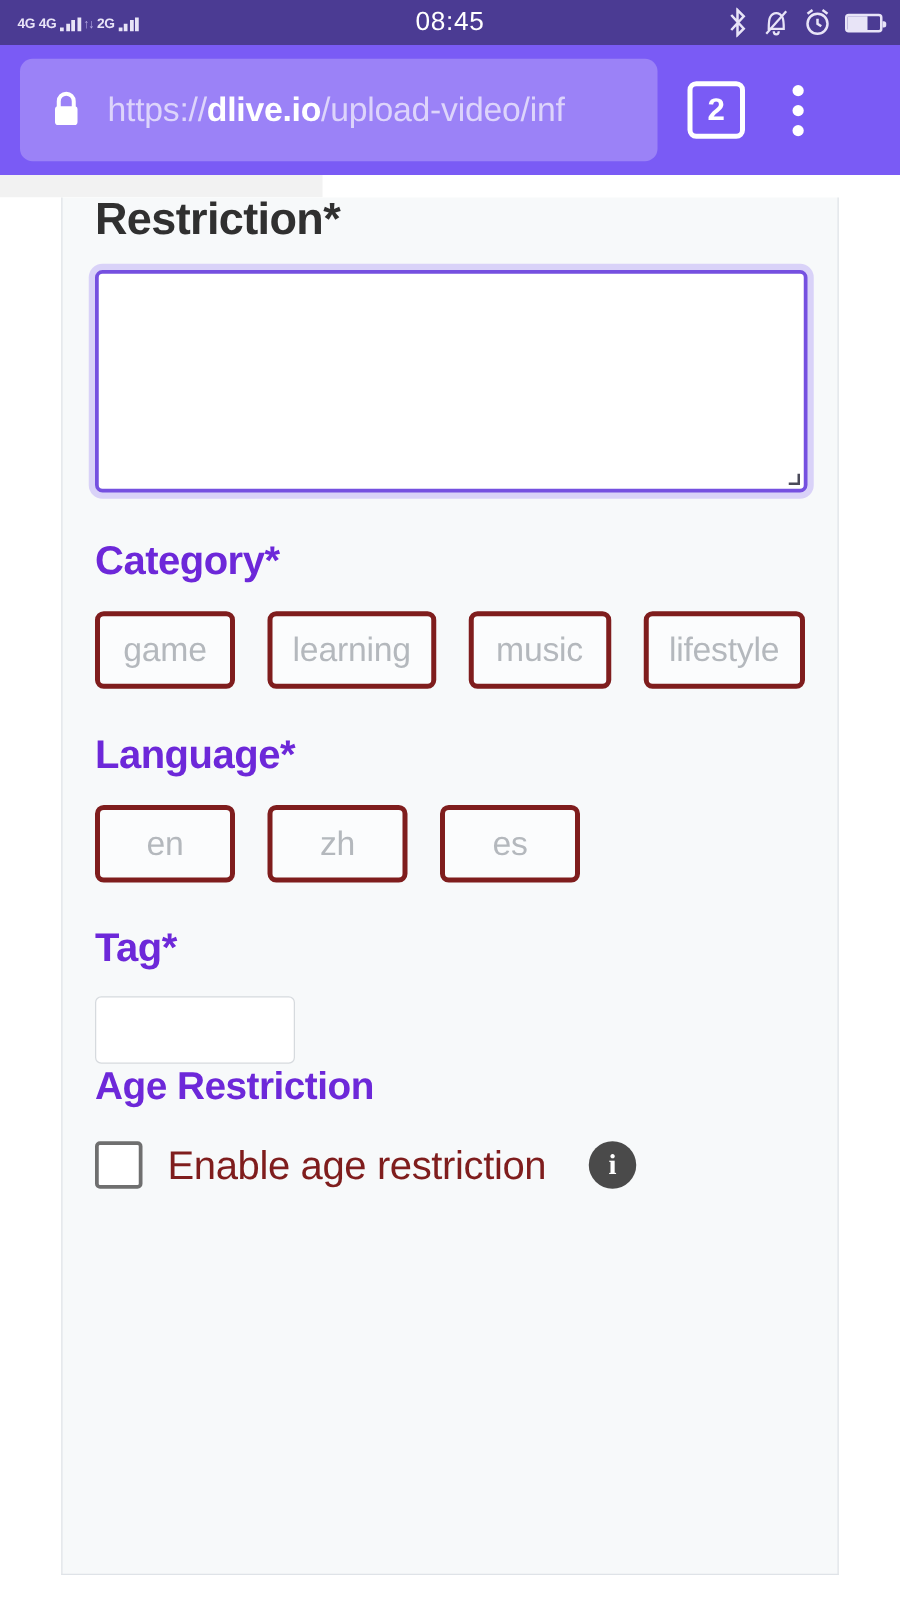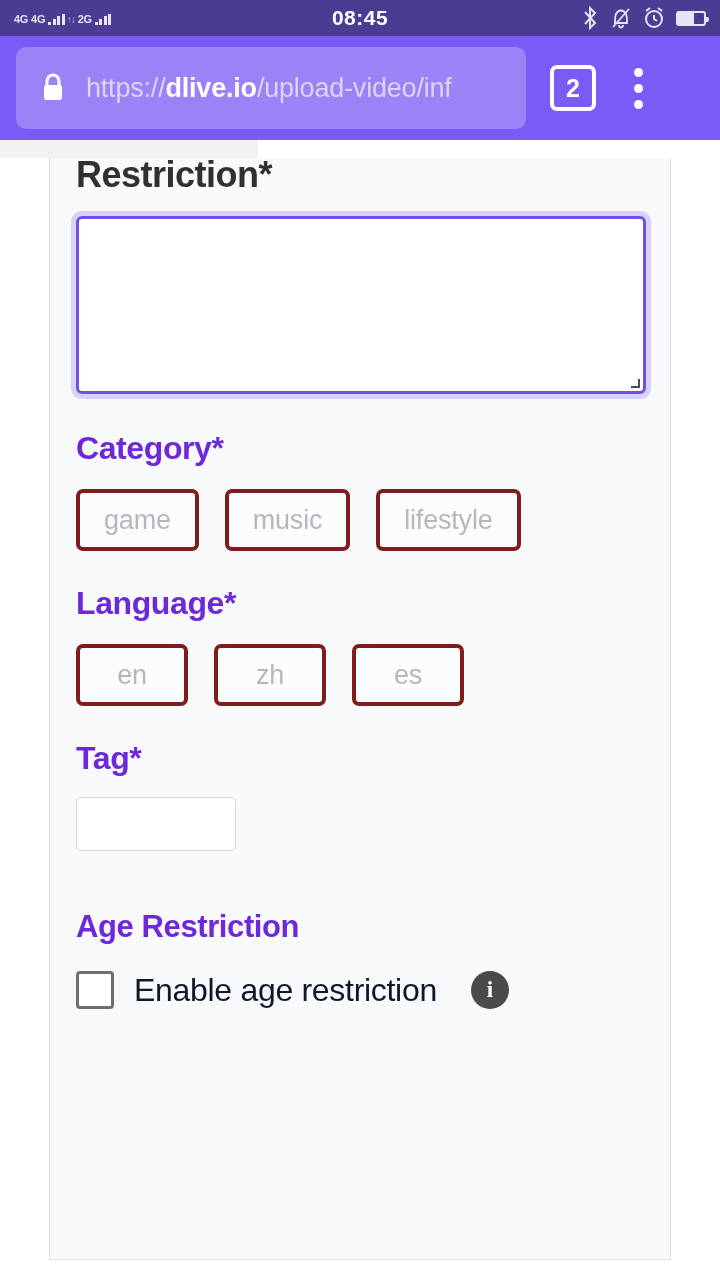--- a/index.html
+++ b/index.html
@@ -58,21 +58,20 @@
   .bars i:nth-child(3) { height: 9px; }
   .bars i:nth-child(4) { height: 11px; }
 
   .status-clock {
     position: absolute;
     left: 0; right: 0;
     text-align: center;
     color: #ffffff;
     font-size: 21px;
     letter-spacing: 0.5px;
-    font-weight: bold;
   }
   .status-right {
     margin-left: auto;
     display: flex;
     align-items: center;
     gap: 10px;
     position: relative;
     z-index: 2;
   }
   .status-right svg { display: block; }
@@ -223,21 +222,21 @@
     background: #4a4a5a;
     right: 0;
   }
   .resize-handle::before { bottom: 0; width: 9px; height: 2px; }
   .resize-handle::after  { bottom: 0; width: 2px; height: 9px; }
 
   .label-h { font-size: 32px; font-weight: bold; color: #6d28d9; letter-spacing: -0.4px; }
   #cat-title { margin-top: 36px; }
   #lang-title { margin-top: 34px; }
   #tag-title { margin-top: 34px; }
-  #age-title { margin-top: 58px; font-size: 31px; }
+  #age-title { font-size: 31px; }
 
   .chip-row { display: flex; gap: 26px; margin-top: 22px; }
   .chip {
     height: 62px;
     min-width: 112px;
     padding: 0 24px;
     background: #fbfcfd;
     border: 4px solid #7f1d1d;
     border-radius: 7px;
     color: #b4b8bd;
@@ -266,21 +265,21 @@
   }
   .checkbox {
     width: 38px; height: 38px;
     border: 3px solid #6f6f6f;
     border-radius: 4px;
     background: #ffffff;
     flex: 0 0 auto;
   }
   .age-label {
     font-size: 32px;
-    color: #0f172a;
+    color: #7f1d1d;
     letter-spacing: -0.3px;
   }
   .info-icon {
     width: 38px; height: 38px;
     border-radius: 50%;
     background: #4a4a4a;
     color: #ffffff;
     font-size: 23px;
     font-weight: bold;
     font-family: "Liberation Serif", serif;
@@ -367,20 +366,21 @@
 
     <div class="section-title" id="desc-title">Restriction*</div>
 
     <div class="desc-textarea">
       <div class="resize-handle"></div>
     </div>
 
     <div class="label-h" id="cat-title">Category*</div>
     <div class="chip-row">
       <div class="chip">game</div>
+      <div class="chip">learning</div>
       <div class="chip">music</div>
       <div class="chip">lifestyle</div>
     </div>
 
     <div class="label-h" id="lang-title">Language*</div>
     <div class="chip-row">
       <div class="chip lang">en</div>
       <div class="chip lang">zh</div>
       <div class="chip lang">es</div>
     </div>

